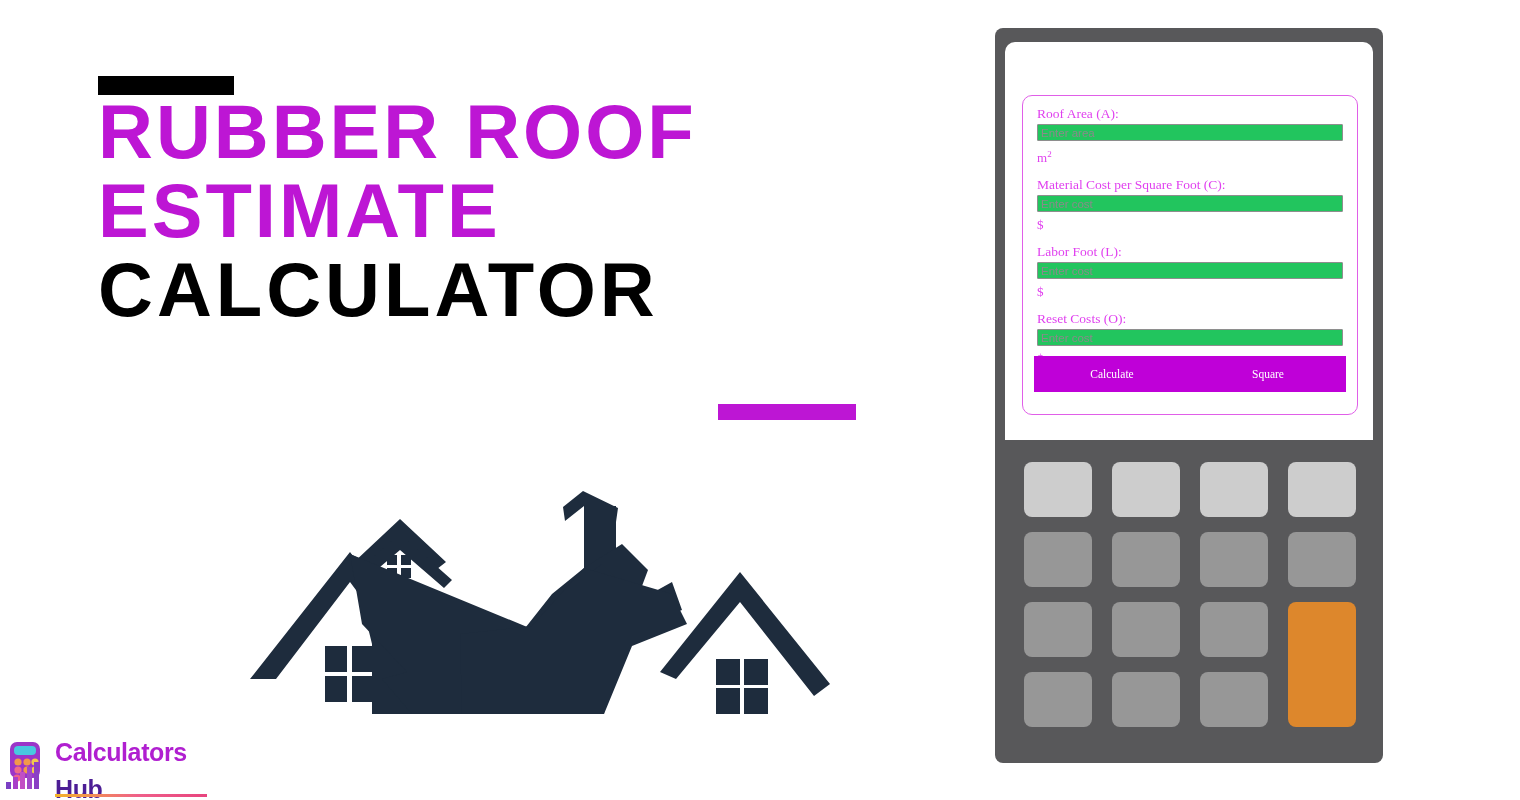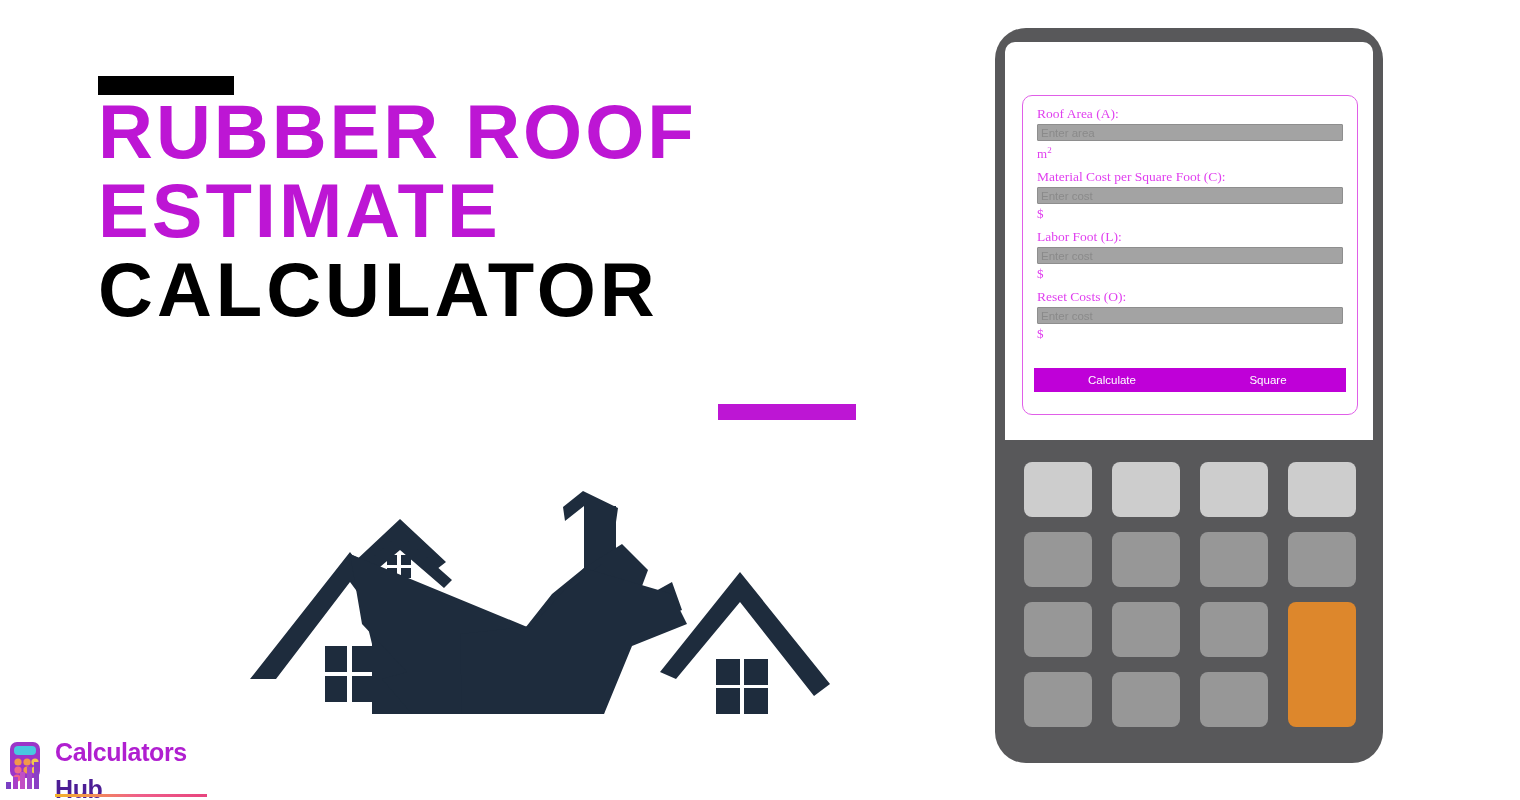--- a/index.html
+++ b/index.html
@@ -97,21 +97,21 @@
     width: 152px; height: 3px;
     background: linear-gradient(90deg, #f5b428 0%, #ef5f8a 55%, #e8447e 100%);
   }
 
   
   .calculator-device {
     position: absolute;
     left: 995px; top: 28px;
     width: 388px; height: 735px;
     background: #58585a;
-    border-radius: 31px;
+    border-radius: 8px;
   }
   .calculator-screen {
     position: absolute;
     left: 10px; top: 14px;
     width: 368px; height: 398px;
     background: #ffffff;
     border-radius: 10px 10px 0 0;
   }
 
   .form-card {
@@ -133,50 +133,50 @@
     line-height: 16px;
     margin-bottom: 2px;
   }
   .field-input {
     display: block;
     width: 100%;
     height: 17px;
     box-sizing: border-box;
     border: 1px solid #8e8e8e;
     border-radius: 1px;
-    background: #a3a3a3;
+    background: #22c55e;
     font-family: "Liberation Sans", sans-serif;
     font-size: 11.5px;
     color: #222222;
     padding: 0 3px;
     outline: none;
   }
   .field-input::placeholder { color: #8a8a8a; }
   .field-unit {
     font-family: "Liberation Serif", serif;
     font-size: 13px;
     color: #e040ef;
-    line-height: 15px;
+    line-height: 22px;
     margin-top: 2px;
   }
   .field-unit sup { font-size: 9px; }
 
   .button-row {
     position: absolute;
     left: 11px; bottom: 22px;
     width: 312px;
     display: flex;
   }
   .action-button {
     flex: 1 1 50%;
-    height: 24px;
+    height: 36px;
     background: #bf00d8;
     border: none;
     color: #ffffff;
-    font-family: Liberation Sans, sans-serif;
+    font-family: Liberation Serif, serif;
     font-size: 11.5px;
     cursor: pointer;
     padding: 0;
     line-height: 24px;
   }
 
   
   .keypad {
     position: absolute;
     left: 29px; top: 434px;

